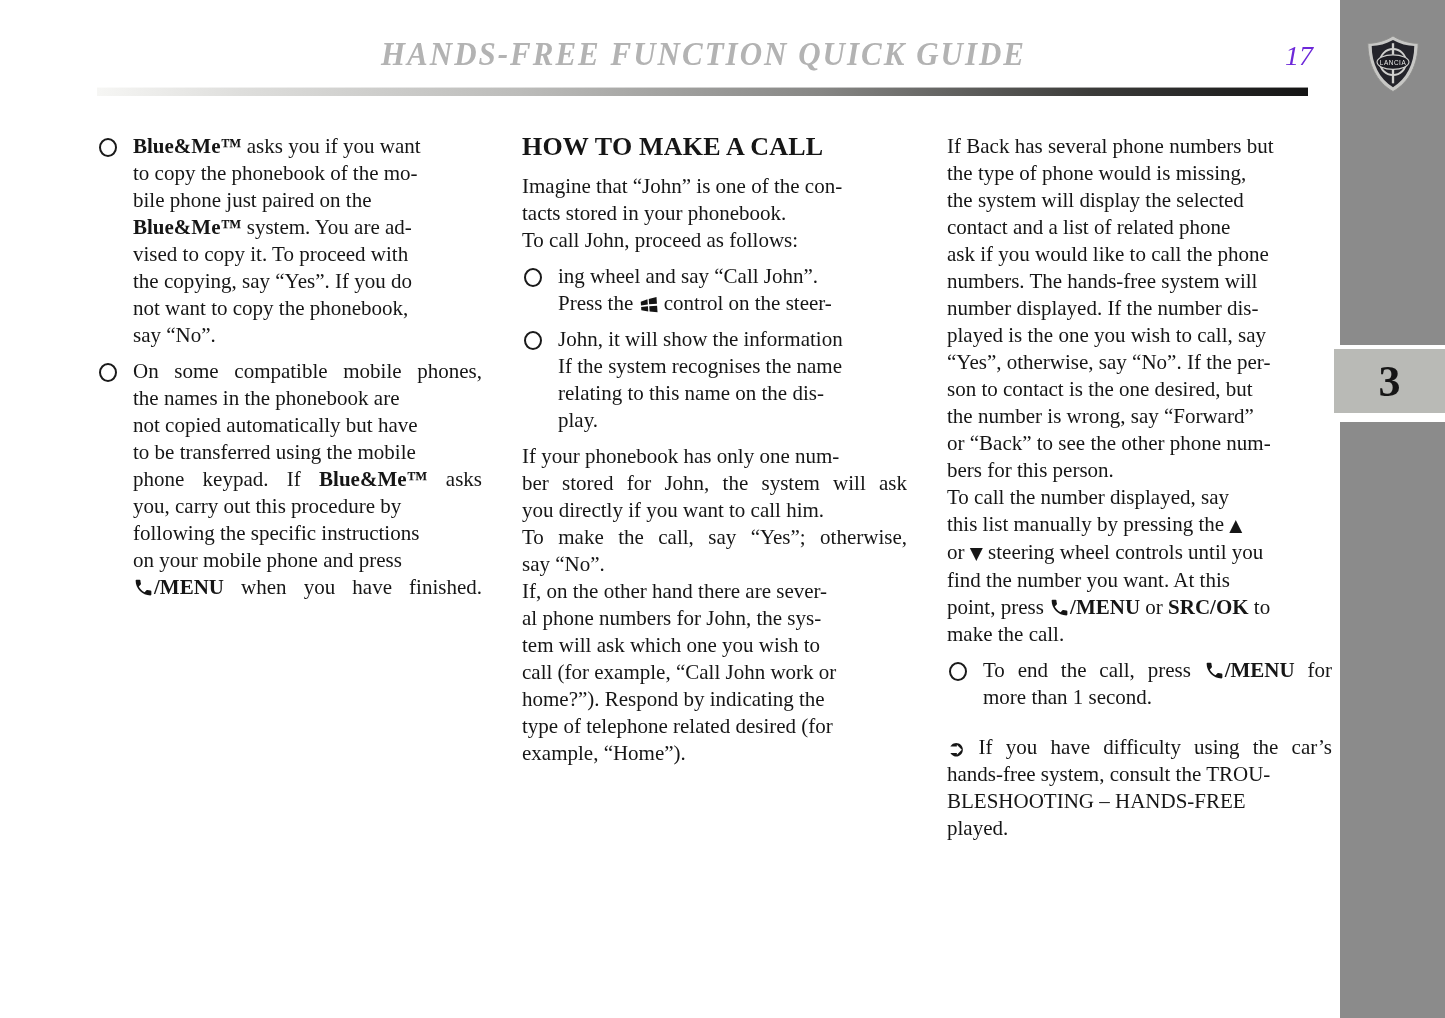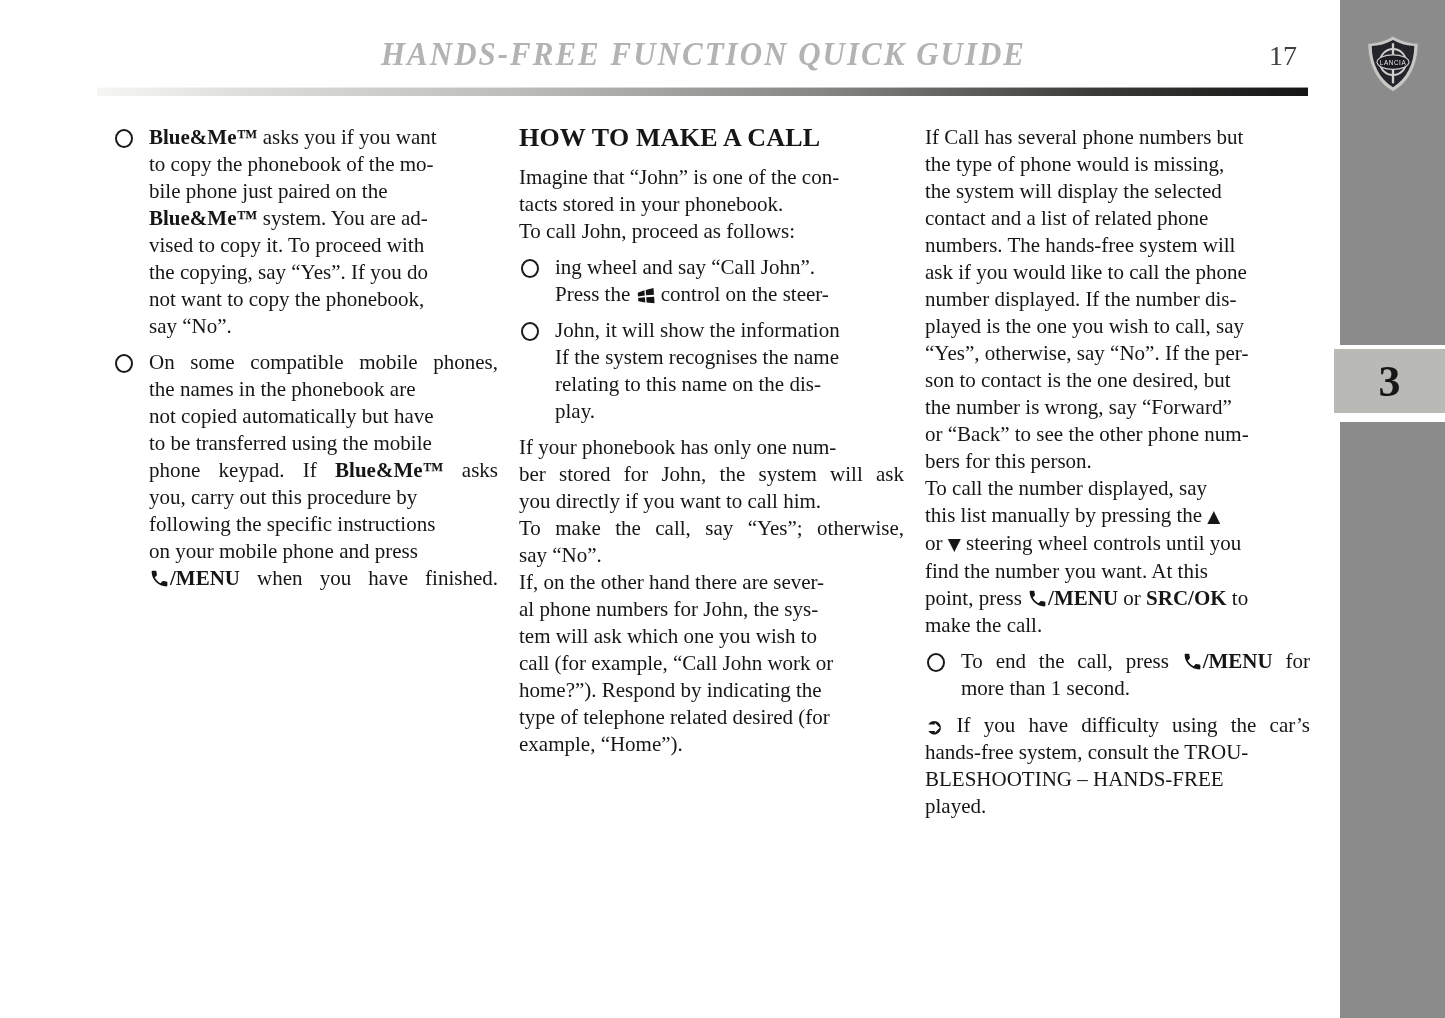--- a/index.html
+++ b/index.html
@@ -8,38 +8,38 @@
     font-family:"Liberation Serif","DejaVu Serif",serif;color:#161616;
     overflow:hidden;
   }
   
   .title{
     position:absolute;left:97px;top:36px;width:1213px;text-align:center;
     font-size:31px;font-weight:bold;font-style:italic;letter-spacing:2px;
     color:#b3b3b3;white-space:nowrap;transform:scale(1,1.08);
   }
   .pagenum{
-    position:absolute;top:40px;right:148px;font-size:28px;color:#404040;
+    position:absolute;top:40px;right:132px;font-size:28px;font-style:italic;color:#6d28d9;
   }
   .rule{
     position:absolute;left:97px;top:87px;width:1211px;height:9px;
     background:linear-gradient(to right,#f6f6f4 0%,#dededc 12%,#bcbcba 35%,#868684 60%,#3c3c3a 82%,#141414 100%);
     box-shadow:inset 0 1px 0 rgba(255,255,255,.55);
   }
   
   .cols{
-    position:absolute;left:97px;top:124px;width:1213px;
-    display:flex;gap:21px;font-size:21px;line-height:27px;justify-content:flex-end;
+    position:absolute;left:97px;top:133px;width:1213px;
+    display:flex;gap:40px;font-size:21px;line-height:27px;
   }
   .col{width:385px;flex:0 0 385px;}
   .blk{margin-top:9px;}
   .col > .blk:first-child{margin-top:0;}
   .b-heading{font-weight:bold;font-size:26px;margin-bottom:13px;letter-spacing:.2px;}
   .b-para-flow{margin-top:0;}
-  .b-note{margin-top:10px;}
+  .b-note{margin-top:23px;}
   .b-bullet{display:flex;}
   .dot{
     flex:0 0 auto;width:14px;height:15px;border:2.2px solid #1a1a1a;border-radius:50%;
     margin:5px 0 0 2px;background:transparent;
   }
   .bl-body{flex:1;margin-left:16px;}
   .line{min-height:27px;}
   b{font-weight:bold;}
   .icon-tri{font-family:"DejaVu Sans",sans-serif;font-size:17px;letter-spacing:0;}
   .icon-arrow{font-family:"DejaVu Sans",sans-serif;font-size:22px;line-height:1;vertical-align:-2px;}
@@ -138,26 +138,26 @@
         <div class="line">al phone numbers for John, the sys-</div>
         <div class="line">tem will ask which one you wish to</div>
         <div class="line">call (for example, “Call John work or</div>
         <div class="line">home?”). Respond by indicating the</div>
         <div class="line">type of telephone related desired (for</div>
         <div class="line">example, “Home”).</div>
       </div>
     </section>
   <section class="col">
       <div class="blk b-para">
-        <div class="line">If Call has several phone numbers but</div>
+        <div class="line">If Back has several phone numbers but</div>
         <div class="line">the type of phone would is missing,</div>
         <div class="line">the system will display the selected</div>
         <div class="line">contact and a list of related phone</div>
+        <div class="line">ask if you would like to call the phone</div>
         <div class="line">numbers. The hands-free system will</div>
-        <div class="line">ask if you would like to call the phone</div>
         <div class="line">number displayed. If the number dis-</div>
         <div class="line">played is the one you wish to call, say</div>
         <div class="line">“Yes”, otherwise, say “No”. If the per-</div>
         <div class="line">son to contact is the one desired, but</div>
         <div class="line">the number is wrong, say “Forward”</div>
         <div class="line">or “Back” to see the other phone num-</div>
         <div class="line">bers for this person.</div>
       </div>
       <div class="blk b-para-flow">
         <div class="line">To call the number displayed, say</div>

